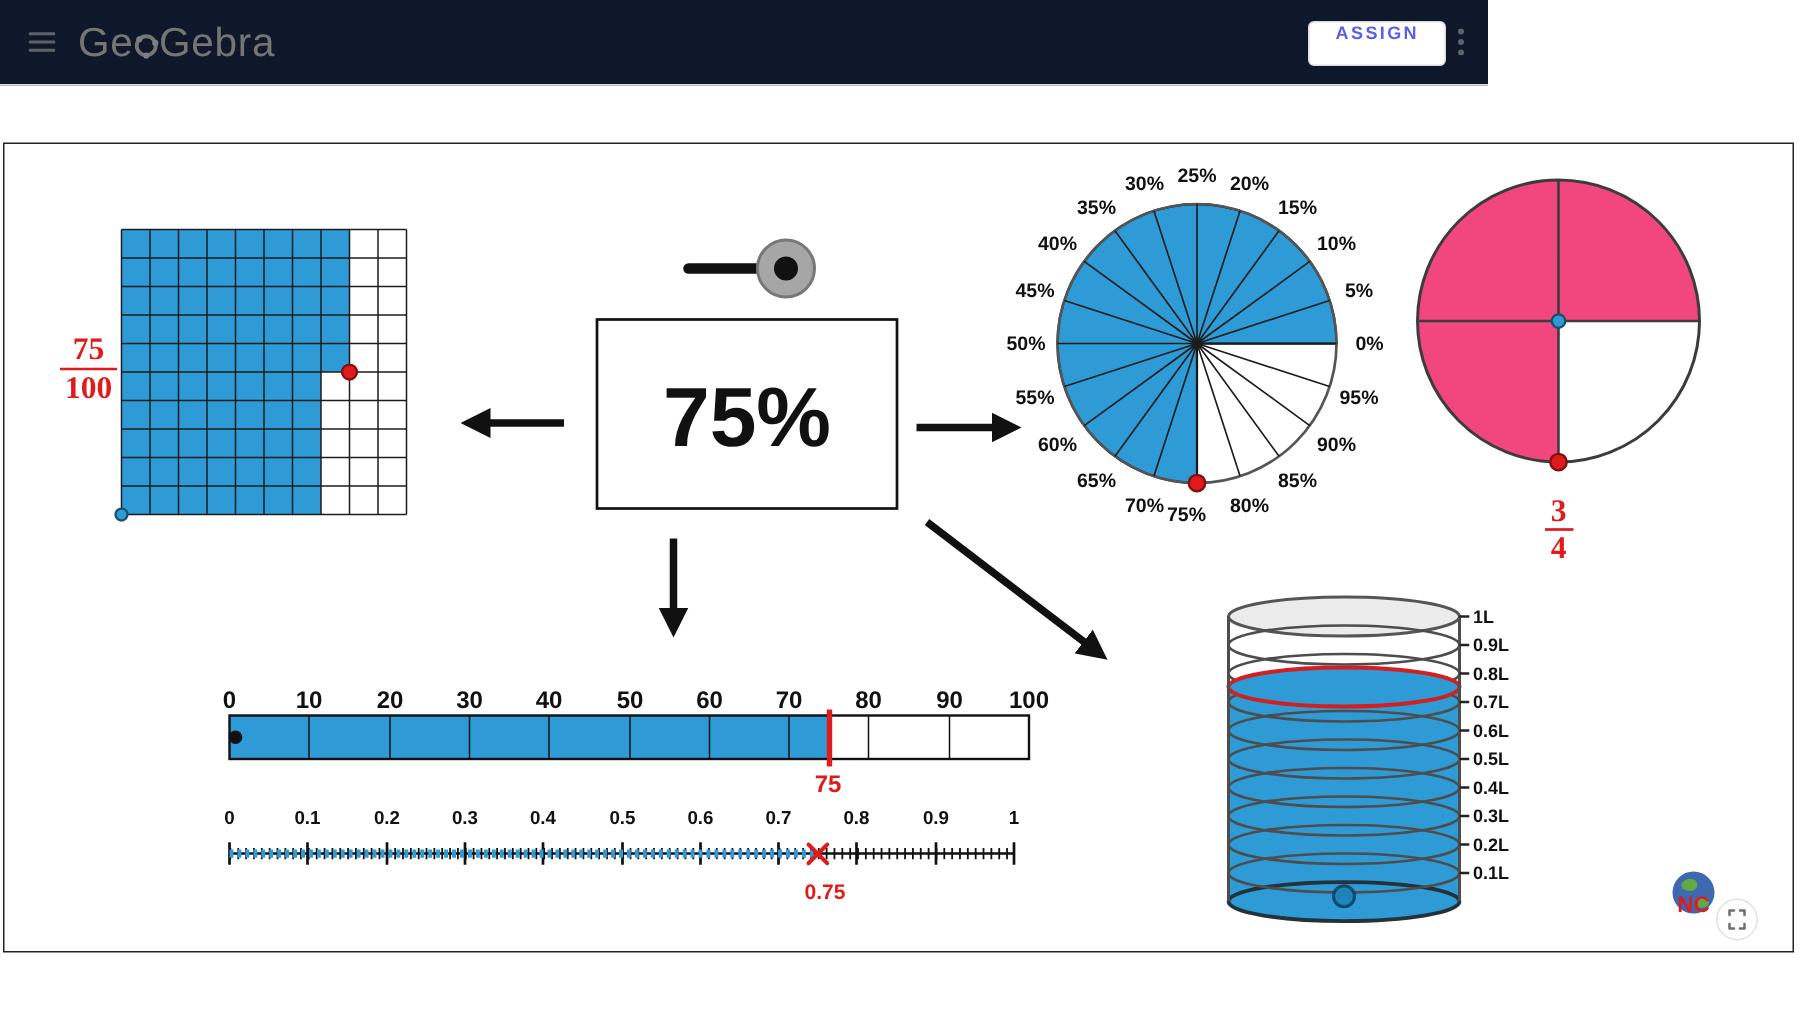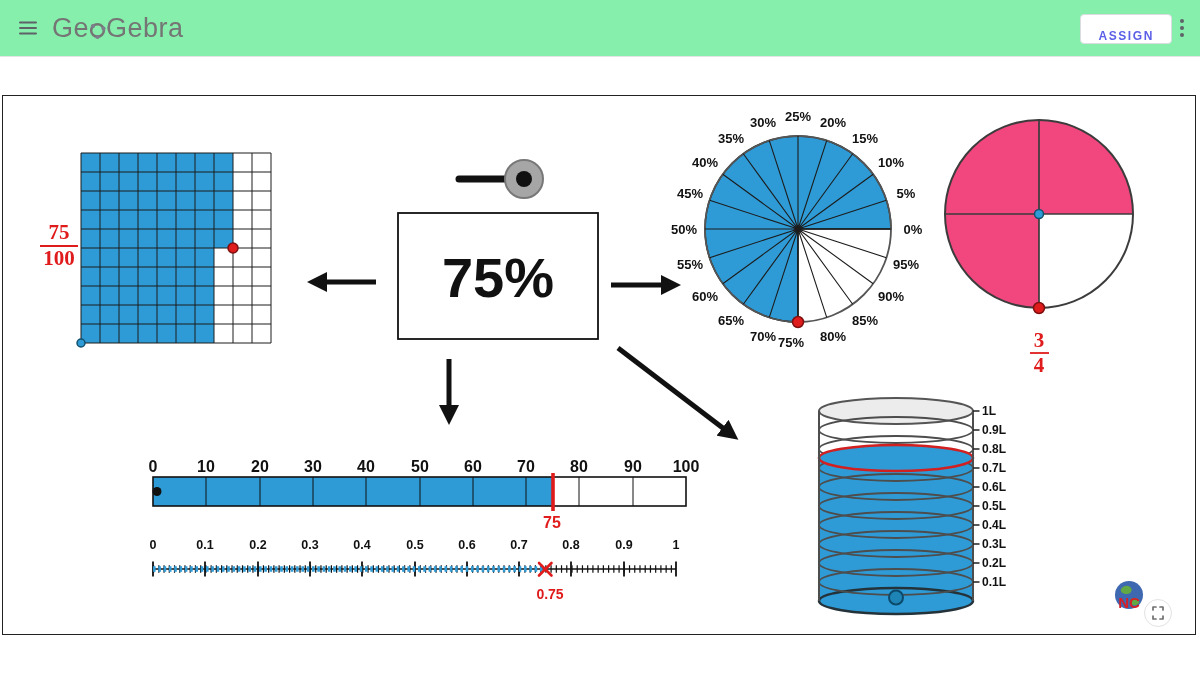--- a/index.html
+++ b/index.html
@@ -1,28 +1,28 @@
 <!DOCTYPE html>
 <html><head>
 <meta charset="utf-8">
 <style>
   html,body{margin:0;padding:0;background:#fff;}
   .page{position:relative;width:1200px;height:675px;background:#fff;overflow:hidden;
         font-family:"Liberation Sans",sans-serif;}
   
-  .header{position:absolute;left:0;top:0;width:1200px;height:56px;background:#86efac;
+  .header{position:absolute;left:0;top:0;width:992px;height:56px;background:#0f172a;
           border-bottom:1px solid #e4e4e4;display:flex;align-items:center;}
   .menu-btn{margin-left:10px;width:36px;height:36px;display:flex;align-items:center;
             justify-content:center;cursor:pointer;border-radius:50%;}
   .logo{display:flex;align-items:center;margin-left:6px;color:#757575;font-size:27px;
         letter-spacing:.5px;}
   .logo .o-icon{margin:4px -1px 0 -1px;}
   .assign-btn{position:absolute;right:28px;top:14px;height:28px;padding:0 17px;background:#fff;
           border:1px solid #dadce0;border-radius:4px;color:#5b5fe8;font-size:12px;font-weight:bold;
-          letter-spacing:1.6px;display:flex;align-items:flex-end;cursor:pointer;}
+          letter-spacing:1.6px;display:flex;align-items:flex-start;cursor:pointer;}
   .kebab{position:absolute;right:6px;top:16px;width:24px;height:24px;display:flex;
          align-items:center;justify-content:center;cursor:pointer;}
   
   .canvas{position:absolute;left:2px;top:95px;width:1194px;height:540px;border:1px solid #222;
           background:#fff;box-sizing:border-box;}
   svg{display:block;}
   svg text{font-family:"Liberation Sans",sans-serif;}
   .num{font-size:16px;font-weight:bold;fill:#111;text-anchor:middle;}
   .num-s{font-size:12.5px;font-weight:bold;fill:#111;text-anchor:middle;}
   .pie-lbl{font-size:13px;font-weight:bold;fill:#111;text-anchor:middle;}

